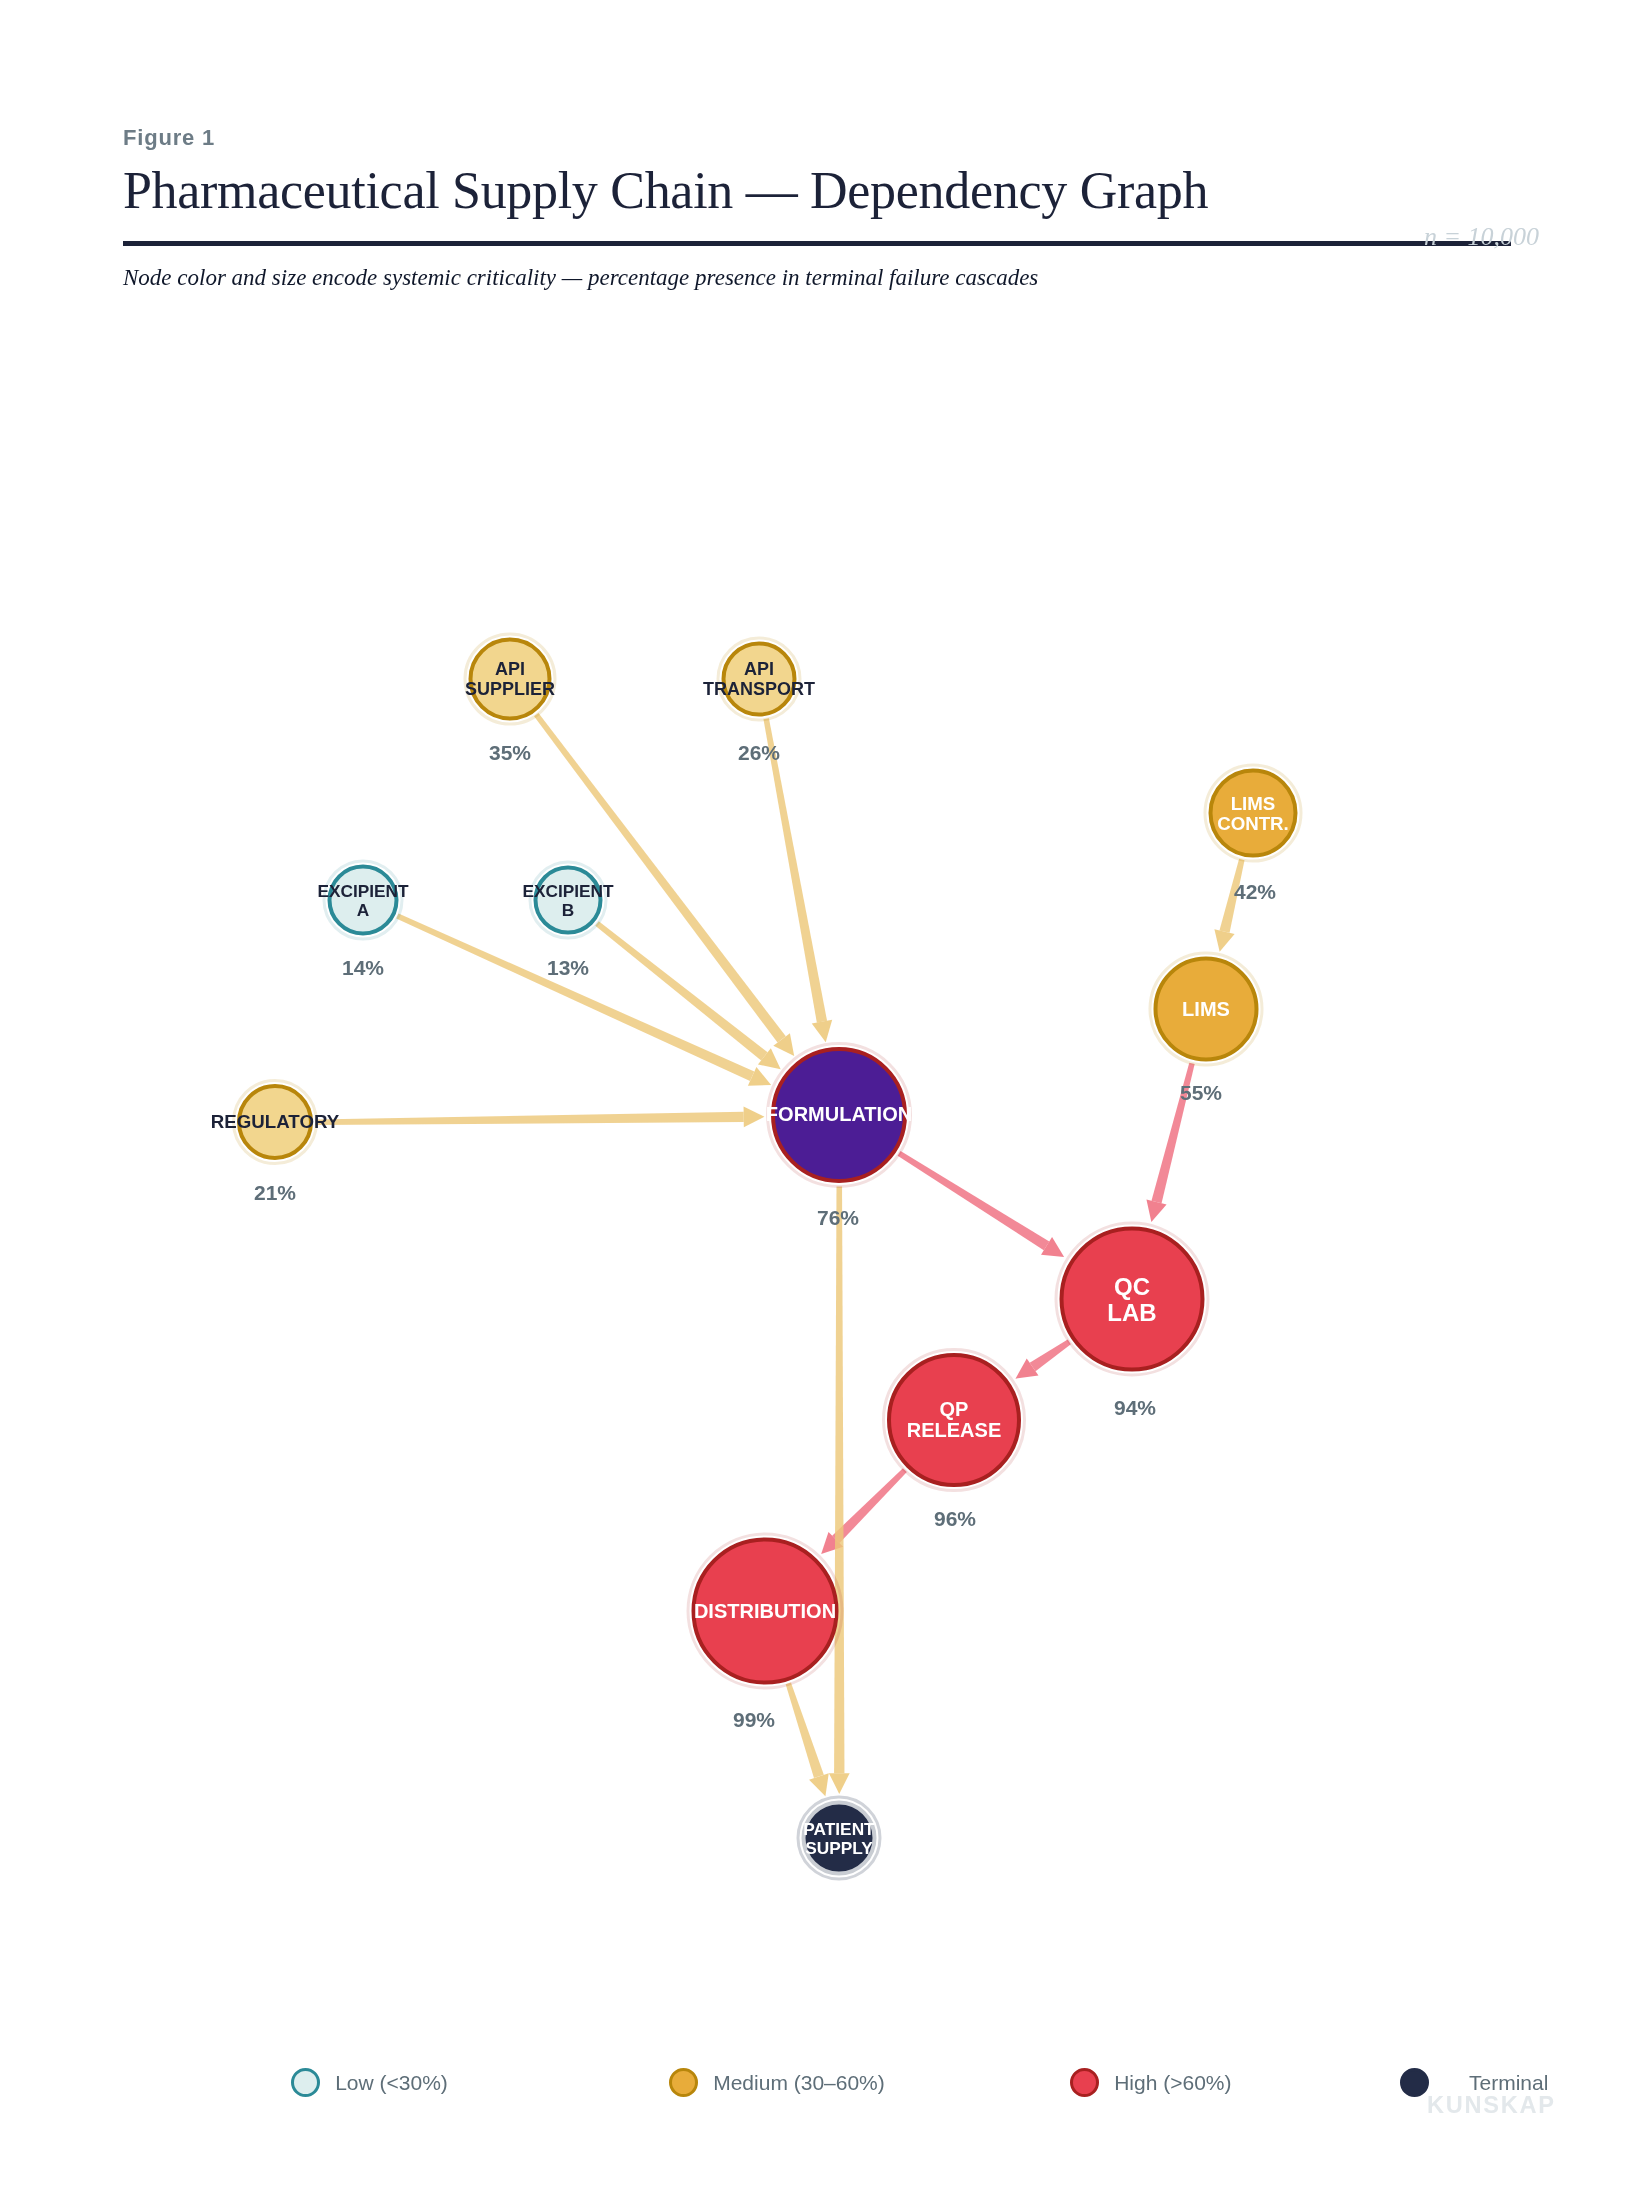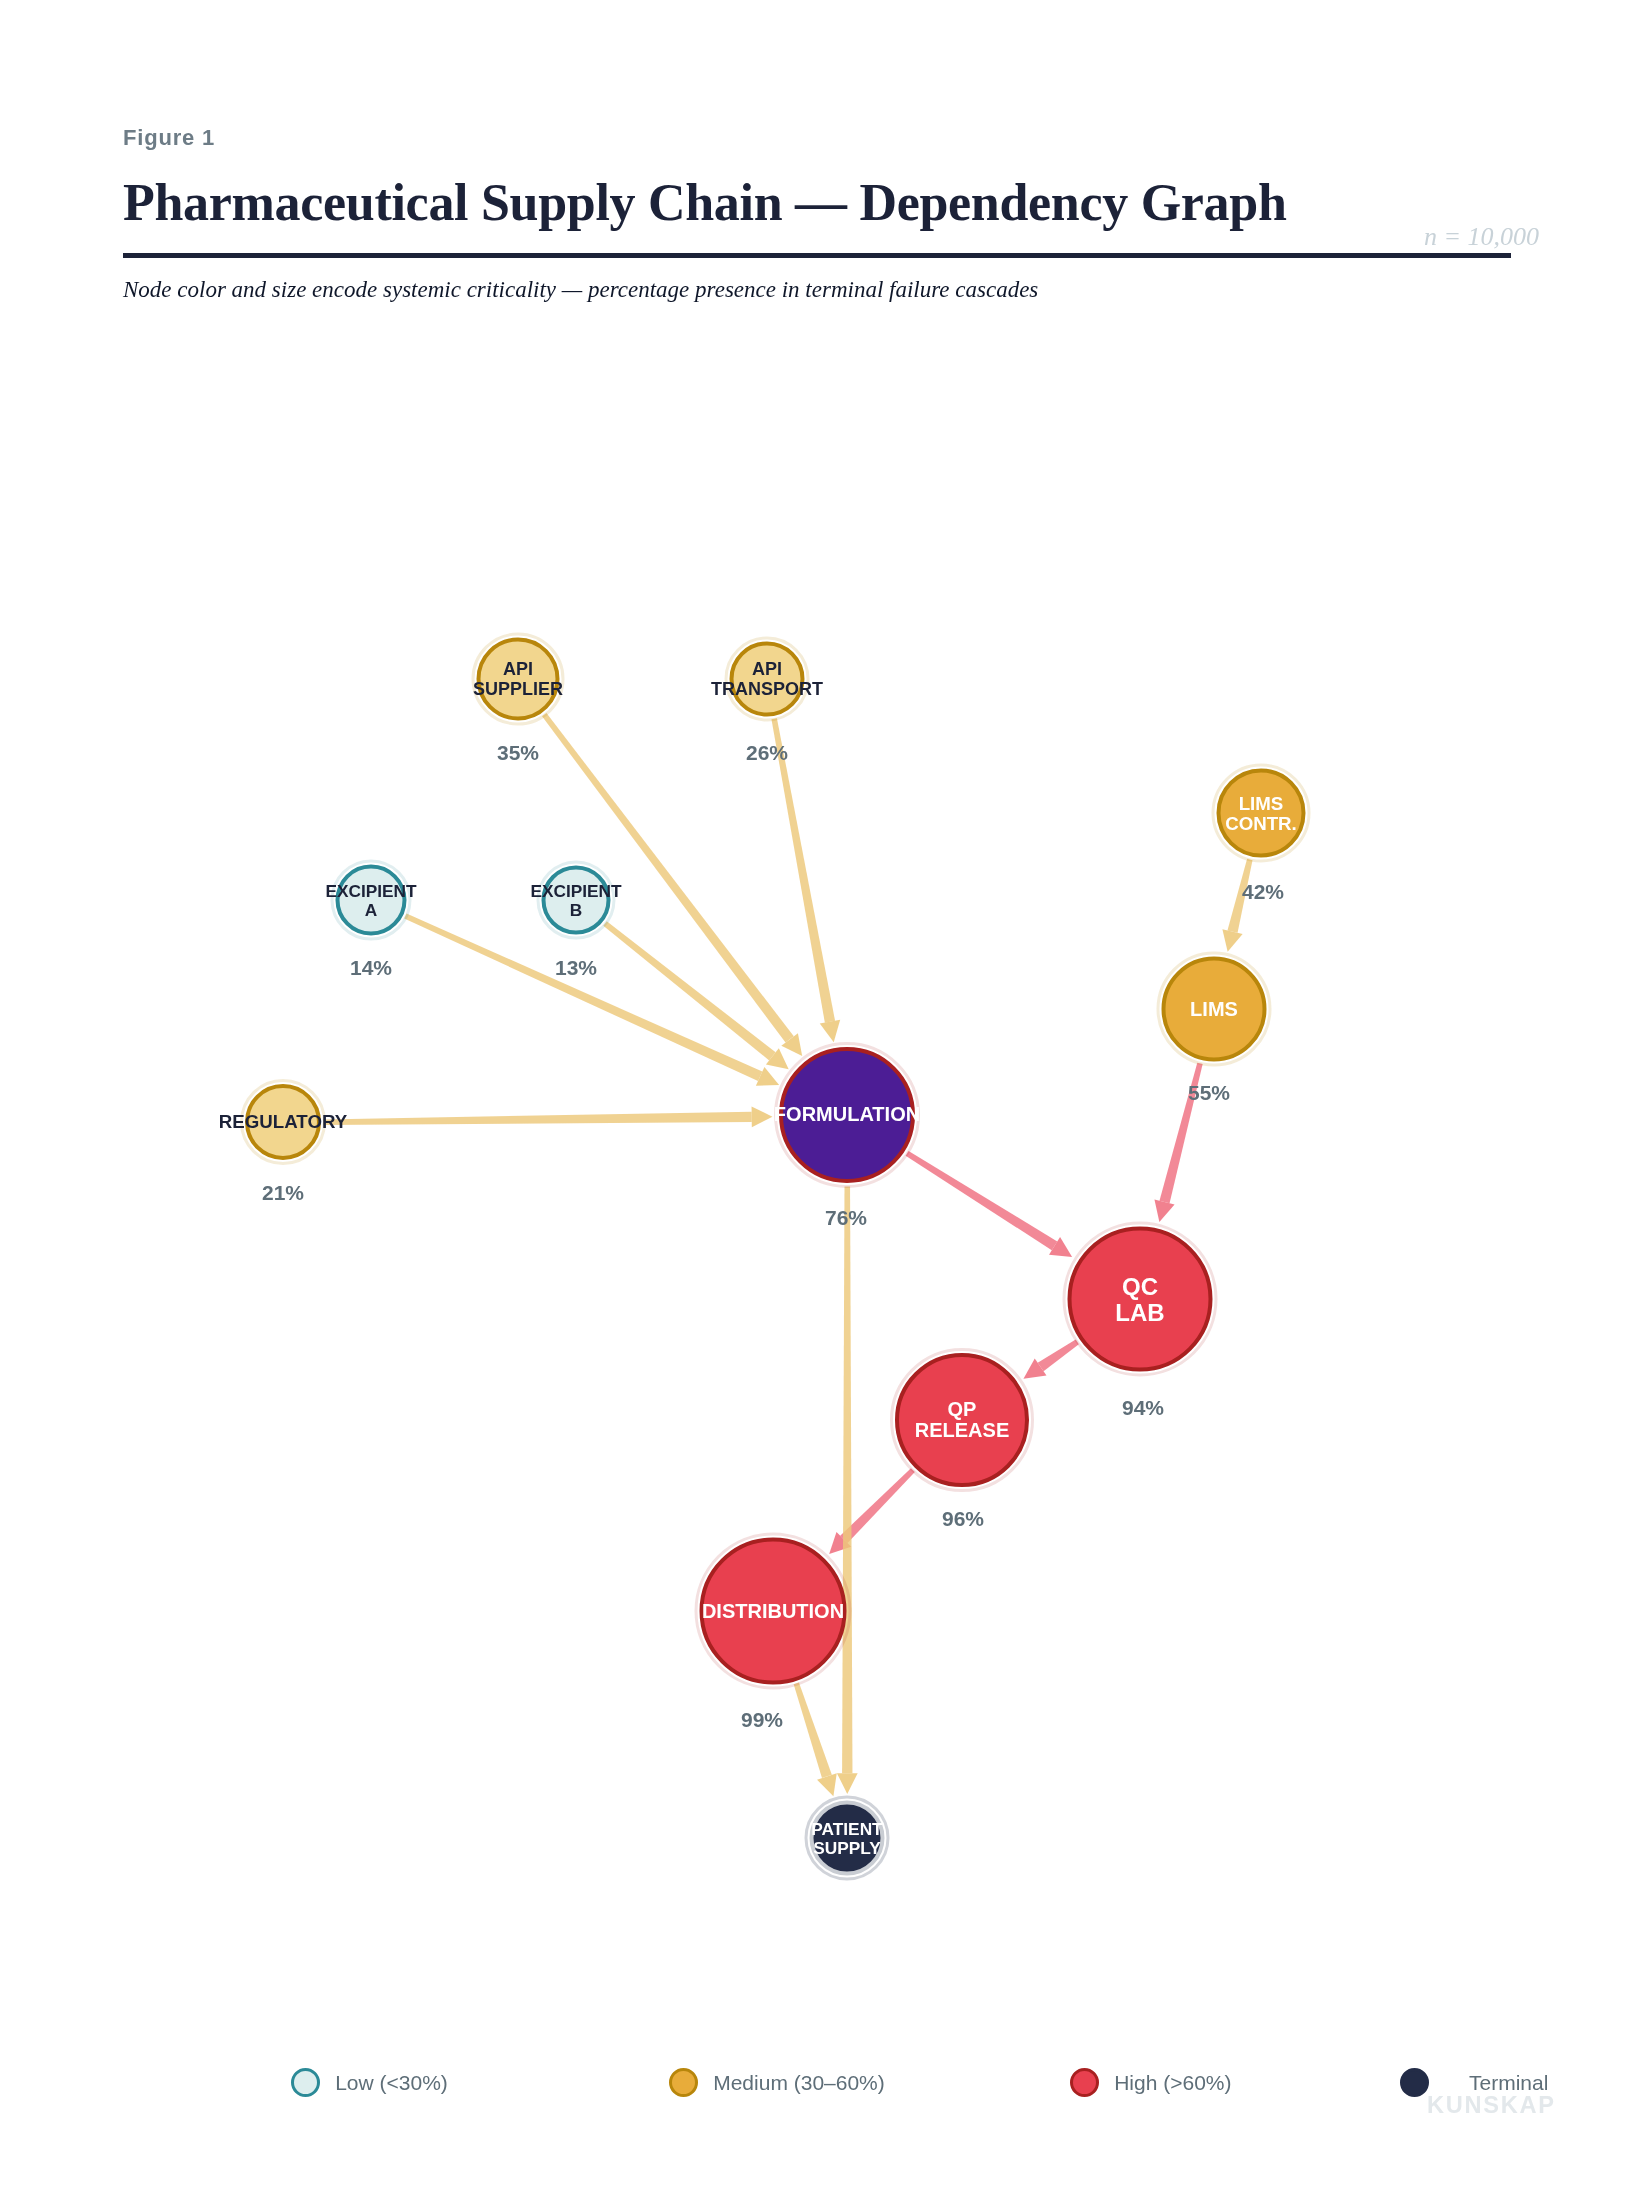--- a/index.html
+++ b/index.html
@@ -18,23 +18,23 @@
 
   
   #header { position: absolute; left: 123px; top: 125px; width: 1420px; }
   #figure-label {
     font-family: "Liberation Sans", sans-serif;
     font-size: 22px; font-weight: 700;
     letter-spacing: 0.8px;
     color: #6d7c86;
   }
   #title {
-    margin-top: 22px;
+    margin-top: 10px;
     font-family: "Liberation Serif", serif;
-    font-size: 52px; font-weight: 700;
+    font-size: 52px; font-weight: 400;
     letter-spacing: -0.3px;
     color: #1c2238;
     white-space: nowrap;
   }
   #rule {
     margin-top: 21px;
     width: 1388px; height: 4.8px;
     background: #1c2238;
   }
   #subtitle {
@@ -50,21 +50,21 @@
     font-family: "Liberation Serif", serif;
     font-style: italic;
     font-size: 26px;
     color: #c8d2d8;
     white-space: nowrap;
   }
 
   
   #graph {
     position: absolute;
-    left: 16px; top: 388px;
+    left: 8px; top: 388px;
     width: 1456px; height: 1594px;
   }
   #edge-layer { position: absolute; left: 0; top: 0; width: 1648px; height: 1594px; }
 
   .node {
     position: absolute;
     border-radius: 50%;
     display: flex; align-items: center; justify-content: center;
     text-align: center;
     line-height: 1.06;

